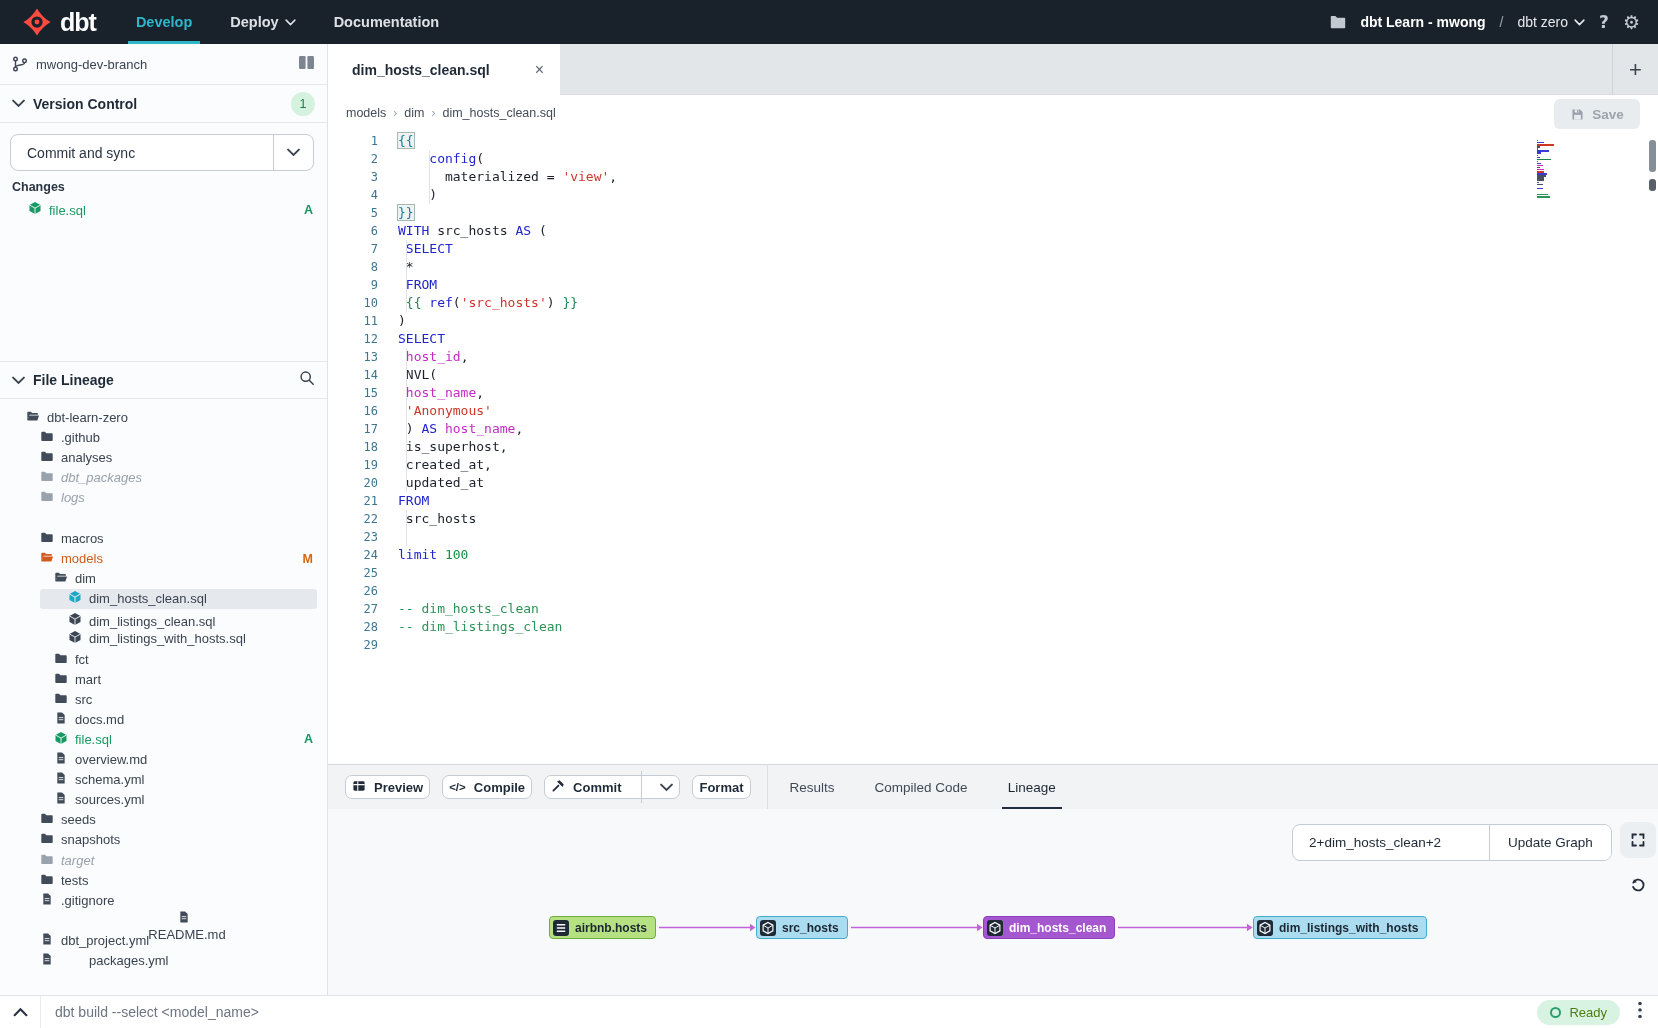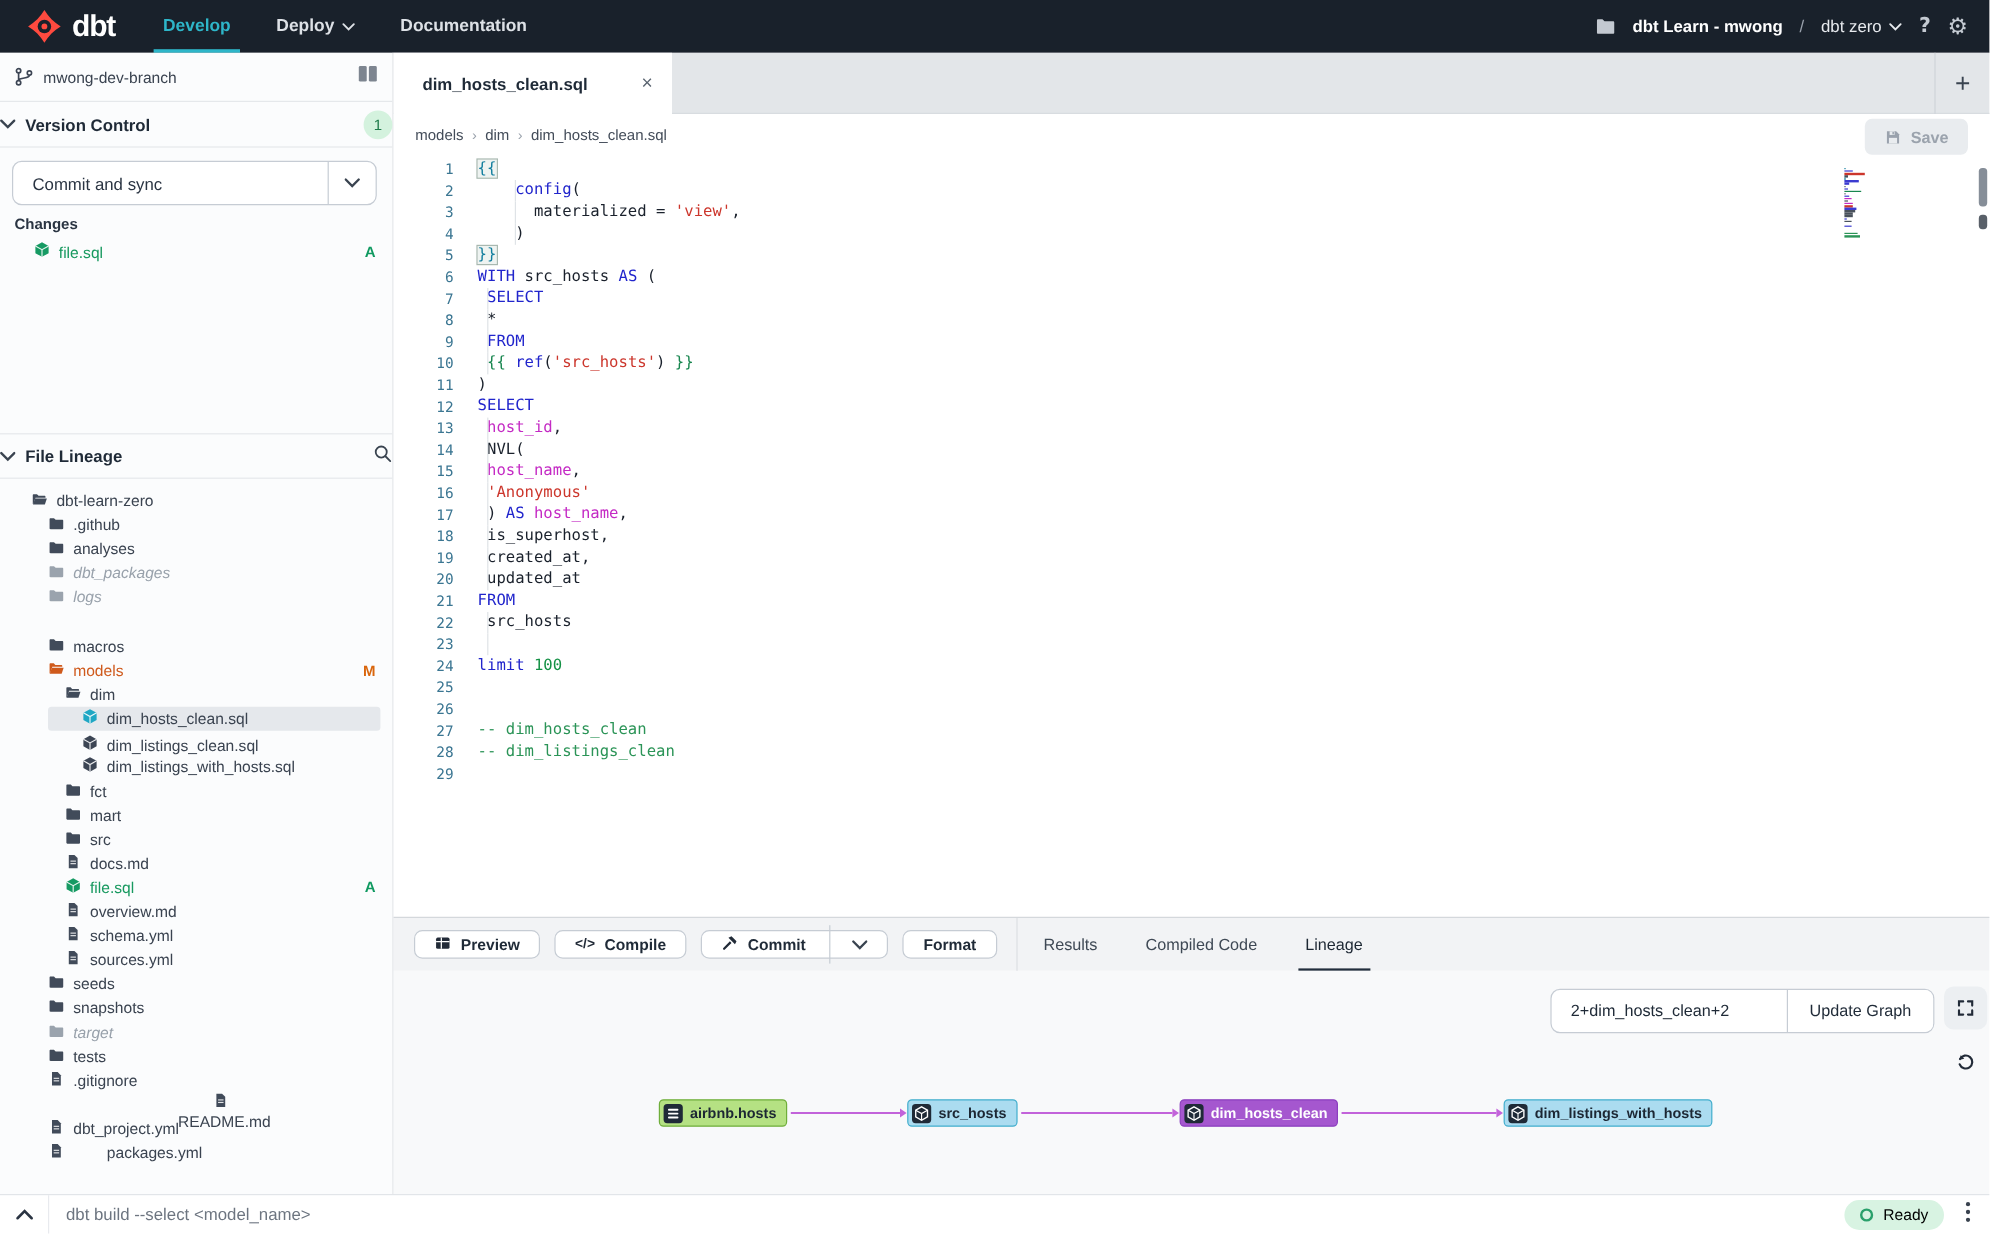--- a/index.html
+++ b/index.html
@@ -18,21 +18,21 @@
   #projname{font-weight:700;font-size:14px;color:#fff}
   #projsep{color:#9aa2ad;font-size:14px}
   #envname{font-size:14px;color:#e7eaee;display:flex;align-items:center;gap:6px}
   .topicon{color:#c4cad2;font-family:"DejaVu Sans",sans-serif;font-size:17px;font-weight:700;cursor:pointer}
 
   
   #sidebar{position:absolute;left:0;top:44px;width:328px;height:951px;background:#fbfcfd;border-right:1px solid #dfe3e7}
   #branchrow{position:absolute;left:0;top:0;width:100%;height:41px;display:flex;align-items:center;padding:0 12px;border-bottom:1px solid #e5e8eb}
   #branchname{font-size:13px;color:#3a4350;margin-left:8px}
   #branchrow .right{margin-left:auto}
-  .secthead{display:flex;align-items:center;padding:0 0;height:38px}
+  .secthead{display:flex;align-items:center;padding:0 12px;height:38px}
   .secthead .title{font-size:14px;font-weight:700;color:#1f2a37;margin-left:8px}
   #vc-badge{margin-left:auto;width:24px;height:24px;border-radius:50%;background:#d4f2de;color:#1f7a4a;font-size:12.5px;display:flex;align-items:center;justify-content:center}
   #vc-head{position:absolute;top:41px;left:0;width:100%;border-bottom:1px solid #e5e8eb}
   #commitbtn{position:absolute;left:10px;top:90px;width:304px;height:37px;background:#fff;border:1px solid #c6ccd4;border-radius:8px;display:flex;align-items:center;cursor:pointer}
   #commitbtn .lbl{font-size:14px;color:#2a3442;padding-left:16px}
   #commitbtn .caretbox{margin-left:auto;width:40px;height:100%;border-left:1px solid #c6ccd4;display:flex;align-items:center;justify-content:center}
   #changes-label{position:absolute;left:12px;top:136px;font-size:12.5px;font-weight:700;color:#2a3442}
   #changes-list{position:absolute;left:0;top:155px;width:100%}
   .changerow{display:flex;align-items:center;height:22px;padding:0 14px 0 28px;cursor:pointer}
   .changerow .nm{font-size:13px;color:#17995f;margin-left:7px}
@@ -74,21 +74,21 @@
   .t-d{color:#1a212c}.t-k{color:#2125cc}.t-s{color:#cc362c}.t-v{color:#c42ac4}
   .t-b{color:#18864f}.t-n2{color:#149145}.t-c{color:#2b9457}
   .t-m{color:#127e9e;background:#eef3f1;outline:1px solid #a8b8b0}
   #minimap{position:absolute;left:1209px;top:10px;width:30px}
   #minimap div{margin-bottom:0.7px}
   #vscroll{position:absolute;right:1px;top:3px;width:9px;height:625px}
   #vscroll .thumb{position:absolute;left:1px;width:7px;background:#868e98;border-radius:3px}
 
   
   #panelrow{position:absolute;left:328px;top:764px;width:1330px;height:45px;background:#f2f3f5;border-top:1px solid #d4d8dc;display:flex;align-items:center}
-  .pbtn{height:24px;background:#fff;border:1px solid #c6ccd4;border-radius:7px;display:flex;align-items:center;padding:0 16px;gap:8px;font-size:13px;font-weight:600;color:#1f2a37;cursor:pointer}
+  .pbtn{height:24px;background:#fff;border:1px solid #c6ccd4;border-radius:7px;display:flex;align-items:center;padding:0 6px;gap:8px;font-size:13px;font-weight:600;color:#1f2a37;cursor:pointer}
   .pbtn .seg{display:flex;align-items:center;gap:8px}
   .pbtn .split{width:1px;height:32px;background:#c6ccd4;margin:0 0 0 12px}
   .pbtn .caretpad{padding-left:10px;display:flex;align-items:center;cursor:pointer}
   #pbuttons{display:flex;gap:12px;margin-left:17px}
   #pdivider{width:1px;height:45px;background:#dcdfe3;margin-left:16px}
   #ptabs{display:flex;margin-left:20px;height:100%;align-items:center;gap:36px}
   .ptab{font-size:13.5px;color:#3f4955;height:100%;display:flex;align-items:center;position:relative;cursor:pointer;padding:0 2px}
   .ptab.active{color:#1d2733}
   .ptab.active::after{content:'';position:absolute;left:-4px;right:-4px;bottom:0;height:2px;background:#222e3d}
 
@@ -105,21 +105,21 @@
   .lnode.source{background:#b5e183;border-color:#6fae3a;color:#1c2733}
   .lnode.model{background:#abdcf0;border-color:#42aecd;color:#1c2733}
   .lnode.selected{background:#a557cf;border-color:#8c3fbf;color:#fff}
 
   
   #statusbar{position:absolute;left:0;top:995px;width:1658px;height:33px;background:#fff;border-top:1px solid #e2e5e9;display:flex;align-items:center}
   #collapsebtn{width:40px;display:flex;align-items:center;justify-content:center;cursor:pointer}
   #sb-div{width:1px;height:33px;background:#e8eaee}
   #cmdinput{border:none;outline:none;font-size:14px;color:#6d7580;margin-left:14px;width:1280px;font-family:"Liberation Sans",sans-serif;background:transparent}
   #cmdinput::placeholder{color:#6d7580;opacity:1}
-  #readypill{margin-left:auto;display:flex;align-items:center;gap:8px;background:#d8f3e2;border-radius:13px;height:25px;padding:4px 13px;font-size:13px;color:#000000;cursor:pointer}
+  #readypill{margin-left:auto;display:flex;align-items:center;gap:8px;background:#d8f3e2;border-radius:13px;height:25px;padding:4px 13px;font-size:13px;color:#4d7c0f;cursor:pointer}
   #readyring{width:11px;height:11px;border-radius:50%;border:2px solid #2aa06b}
   #kebab{margin:0 16px 0 18px;cursor:pointer}
 </style>
 </head>
 <body>
 
 <div id="topbar">
   <div id="logo">
     <svg width="30" height="30" viewBox="0 0 32 32">
       <path d="M16 1.5 C19.5 7.5 24.5 12.5 30.5 16 C24.5 19.5 19.5 24.5 16 30.5 C12.5 24.5 7.5 19.5 1.5 16 C7.5 12.5 12.5 7.5 16 1.5 Z" fill="#ff4a3f"></path>

